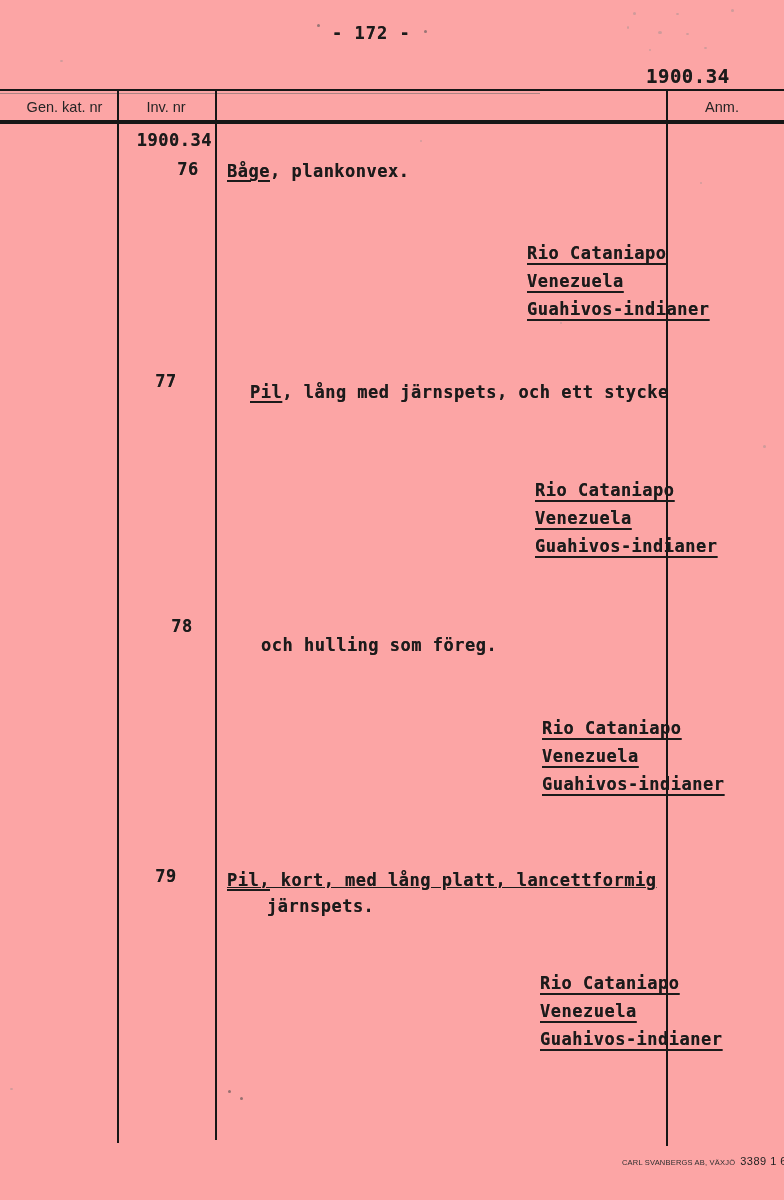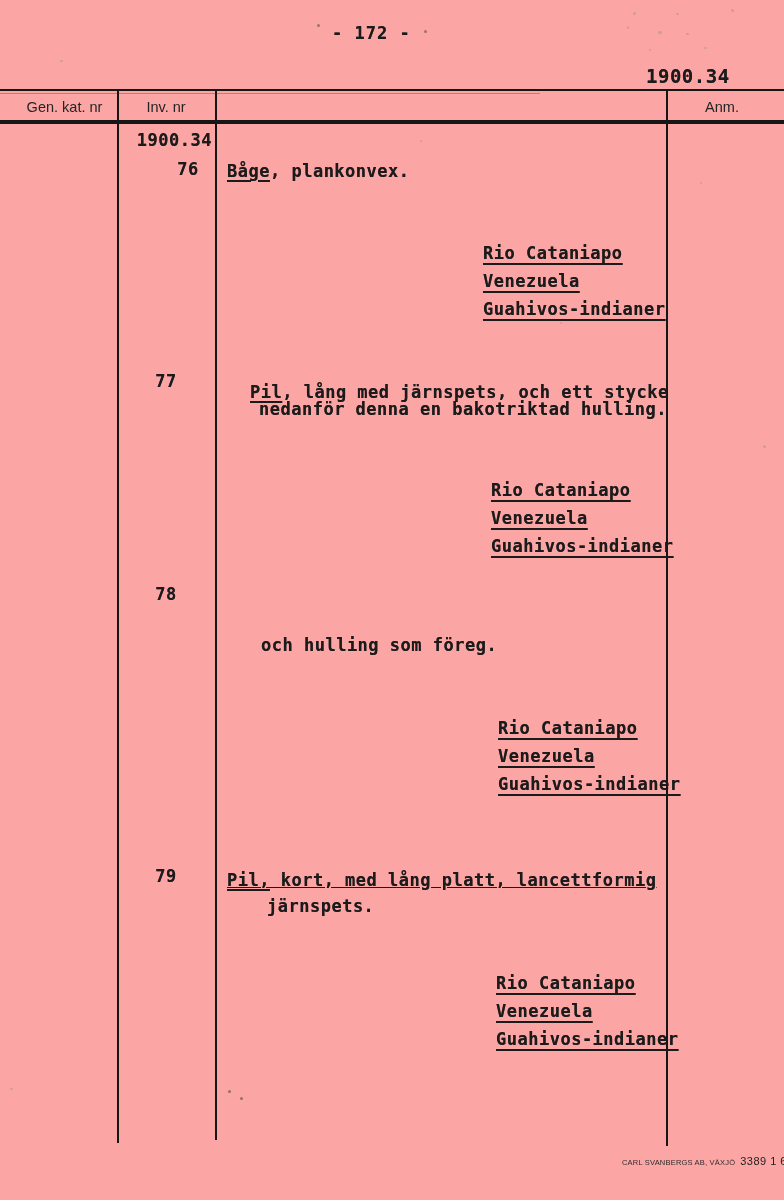--- a/index.html
+++ b/index.html
@@ -33,20 +33,21 @@
     font-family:"Liberation Sans", sans-serif;
     font-size:14.5px;
     color:#242424;
     text-align:center;
   }
   .rule{position:absolute;background:#161616;}
   .rule.faint{background:#6a6a6a;opacity:.55;}
   .loc-block{
     position:absolute;
     line-height:28px;
+    margin-left:44px;
   }
   .loc-line{
     display:block;
     font-size:17px;
     font-weight:bold;
     letter-spacing:0.5px;
     white-space:nowrap;
     color:#1b1b1b;
     text-shadow:0 0 0.5px rgba(20,20,20,.65);
     text-decoration:underline;
@@ -94,28 +95,27 @@
   <div class="tw inv-cell" style="top:159px;padding-left:22px;">76</div>
   <div class="tw" style="left:227px;top:161px;"><span class="kw">Båge</span><span>, plankonvex.</span></div>
   <div class="loc-block" style="left:483px;top:239px;">
     <span class="loc-line">Rio Cataniapo</span>
     <span class="loc-line">Venezuela</span>
     <span class="loc-line">Guahivos-indianer</span>
   </div>
 
   <div class="tw inv-cell" style="top:371px;">77</div>
   <div class="tw" style="left:227px;top:382px;margin-left:23px;"><span class="kw">Pil</span><span>, lång med järnspets, och ett stycke</span></div>
-  <div class="tw" style="left:259px;top:399px;">nedanför denna en bakotriktad hulling.</div>
   <div class="loc-block" style="left:491px;top:476px;">
     <span class="loc-line">Rio Cataniapo</span>
     <span class="loc-line">Venezuela</span>
     <span class="loc-line">Guahivos-indianer</span>
   </div>
 
-  <div class="tw inv-cell" style="top:584px;">78</div>
+  <div class="tw inv-cell" style="top:616px;margin-left:16px;">78</div>
   <div class="tw" style="left:261px;top:635px;">och hulling som föreg.</div>
   <div class="loc-block" style="left:498px;top:714px;">
     <span class="loc-line">Rio Cataniapo</span>
     <span class="loc-line">Venezuela</span>
     <span class="loc-line">Guahivos-indianer</span>
   </div>
 
   <div class="tw inv-cell" style="top:866px;">79</div>
   <div class="tw" style="left:227px;top:870px;text-decoration:underline;"><span class="kw">Pil,</span><span> kort, med lång platt, lancettformig</span></div>
   <div class="tw" style="left:267px;top:896px;text-align:right;">järnspets.</div>

